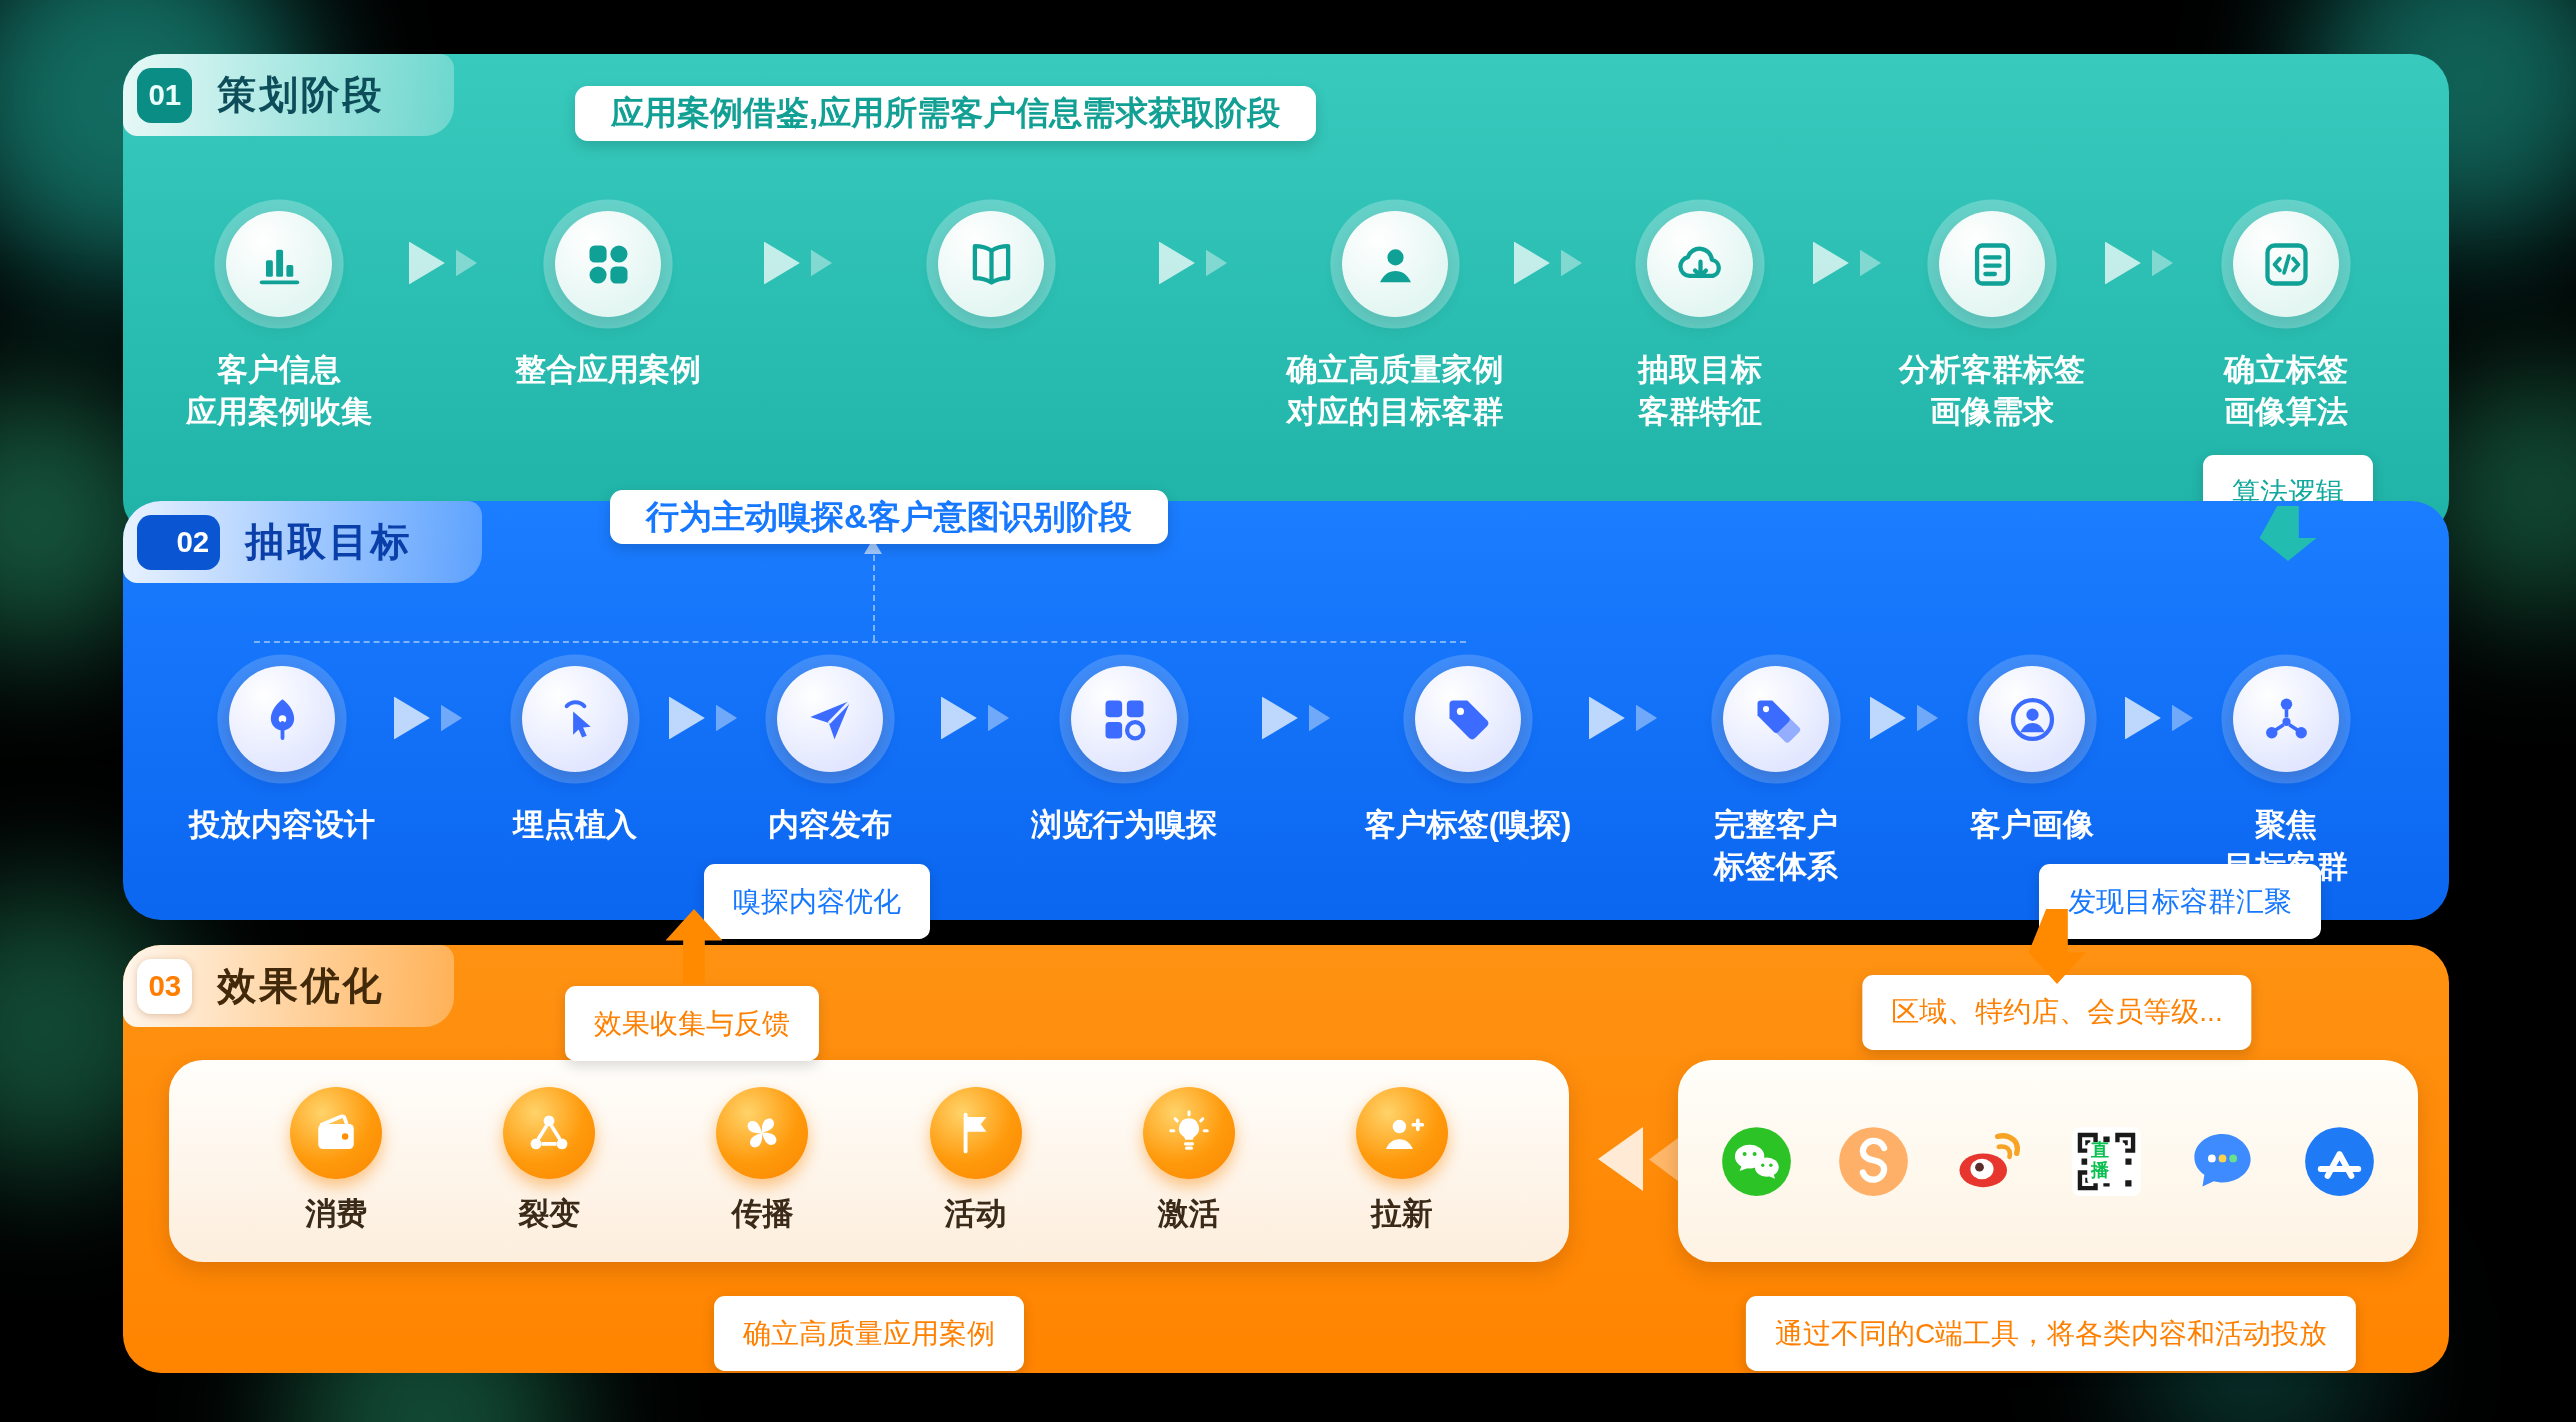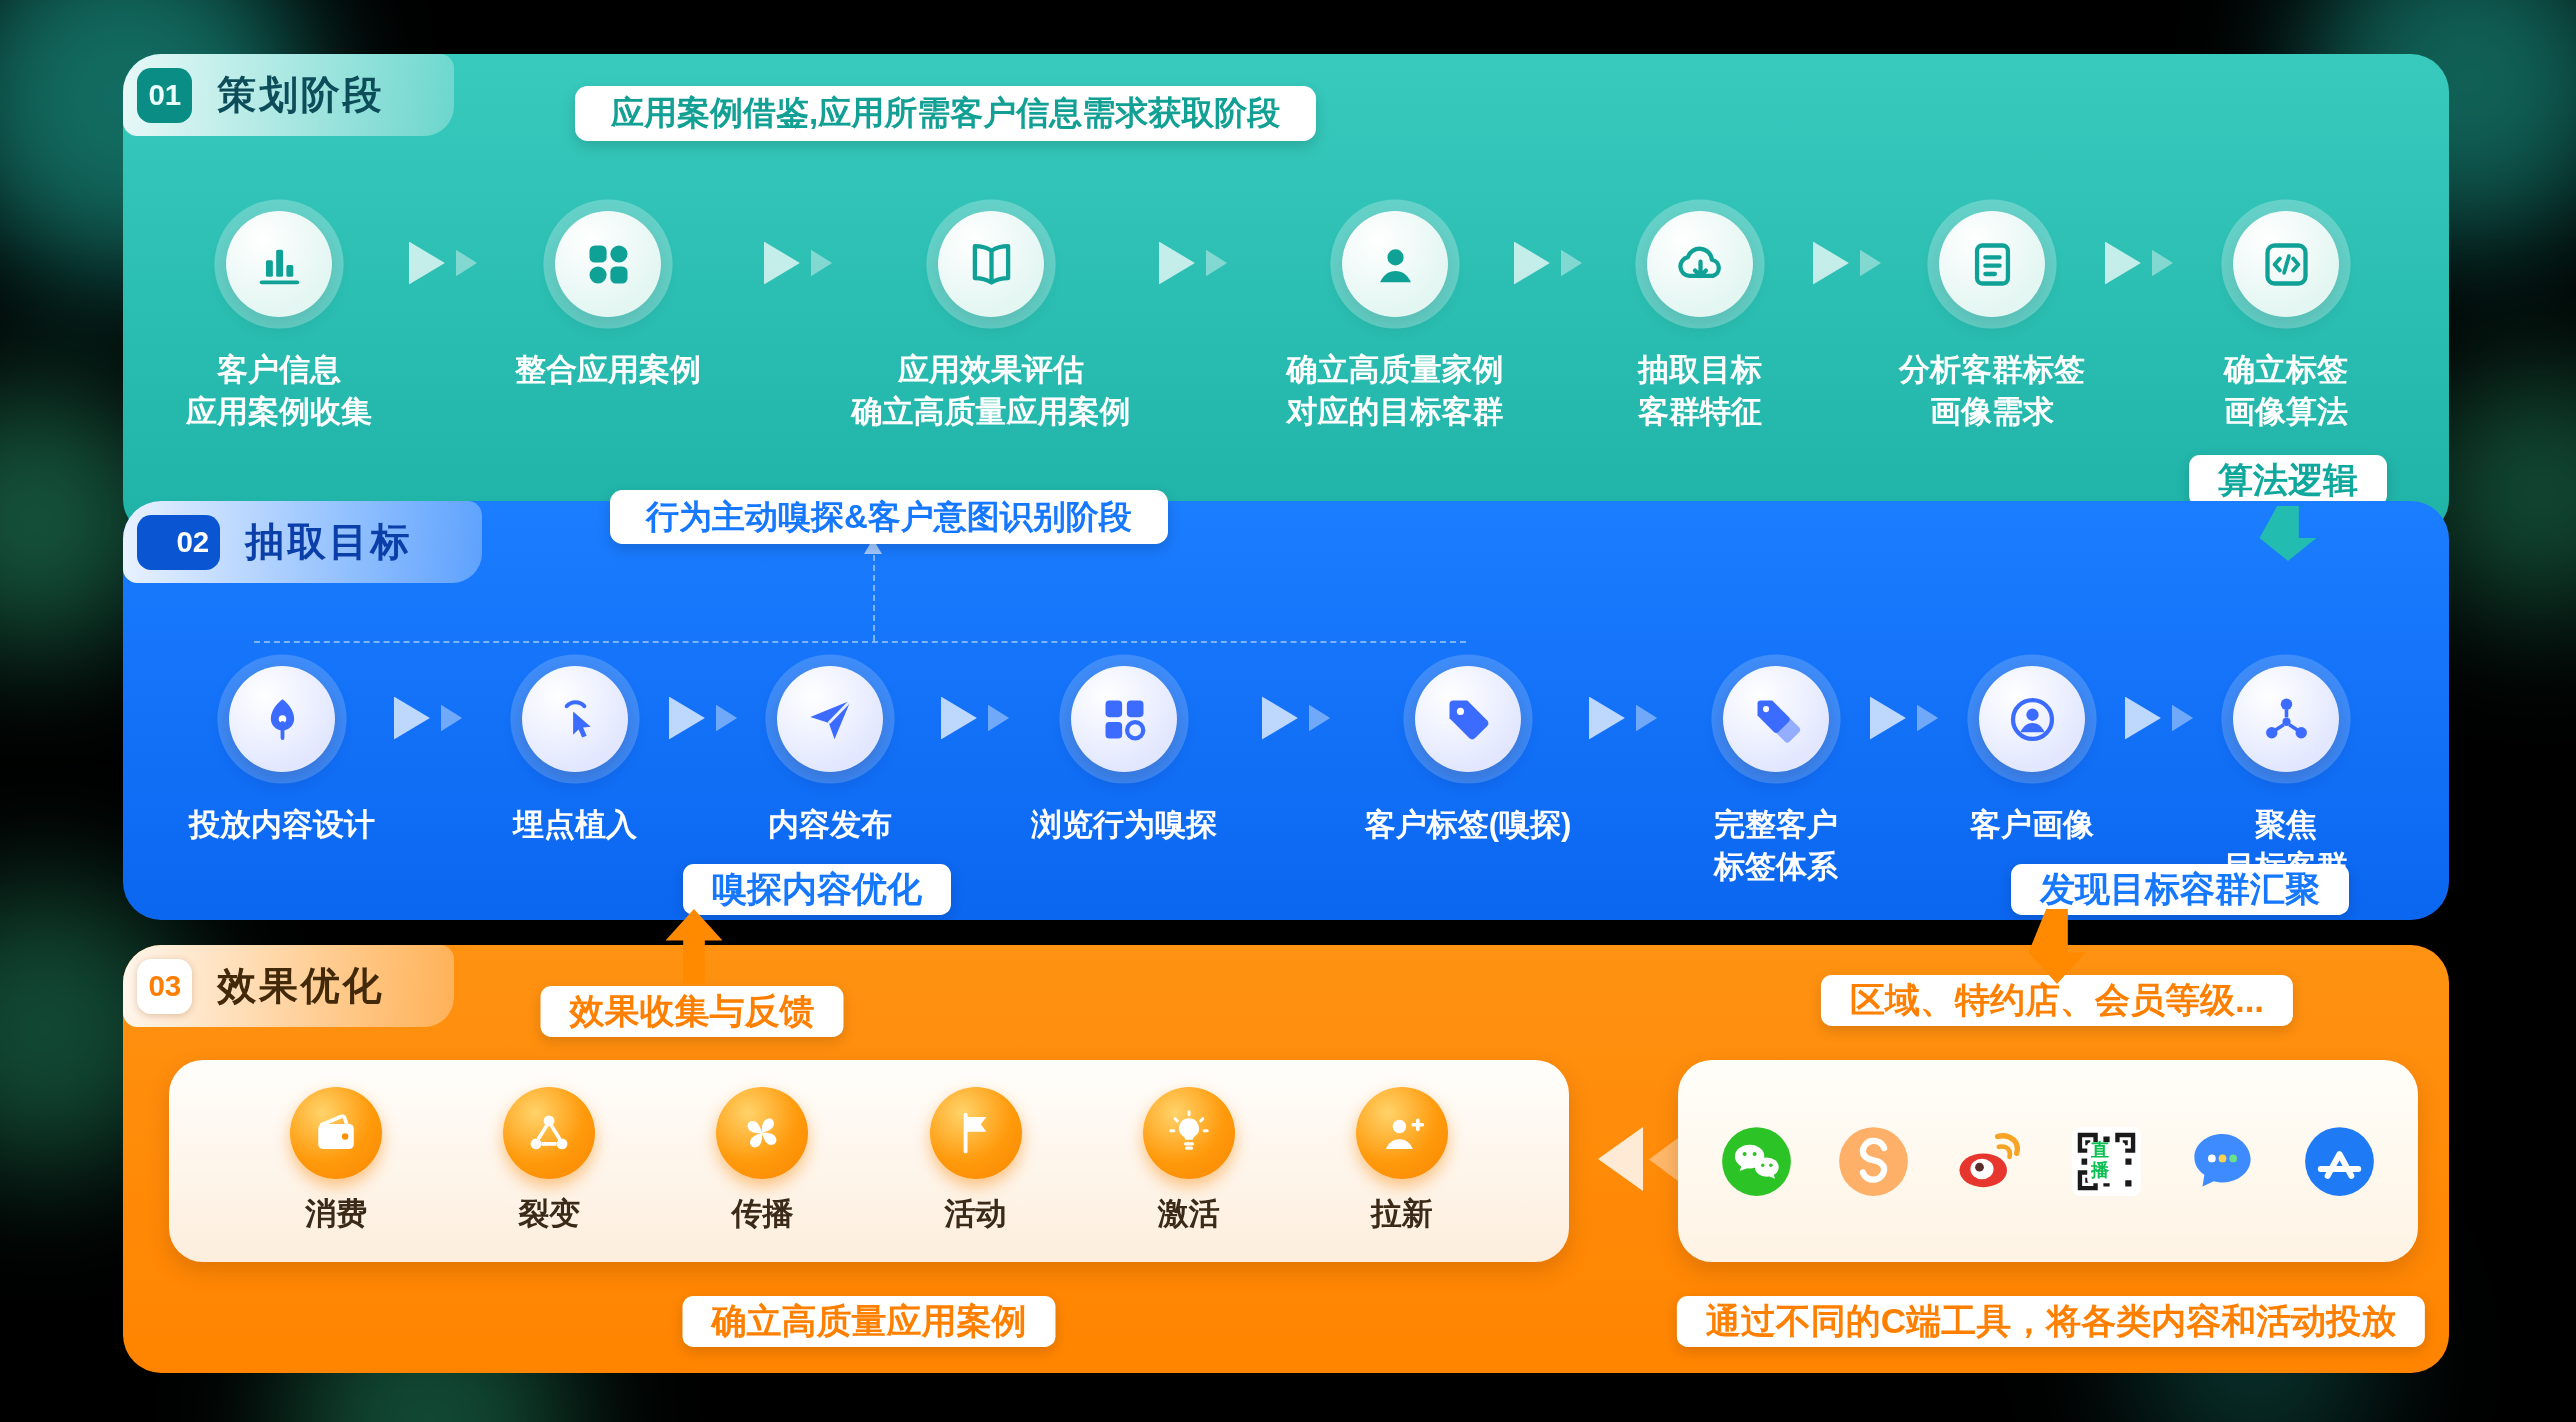--- a/index.html
+++ b/index.html
@@ -28,22 +28,22 @@
   .badge3{background:linear-gradient(90deg,rgba(255,255,255,.92),rgba(255,255,255,.3));}
   .badge3 .num{background:#fff;color:#ff7d00;box-shadow:0 1.8px 7.2px rgba(140,60,0,.25);}
   .badge3 .ttl{color:#41290a;}
 
   
   .banner{position:absolute;background:#fff;border-radius:12.5px;font-weight:700;font-size:33px;
           display:flex;align-items:center;padding:0 36px;height:55px;
           box-shadow:0 5.4px 14.3px rgba(0,0,0,.15);white-space:nowrap;z-index:5;}
   .banner1{color:#12a094;}
   .banner2{color:#1677ff;height:54px;}
-  .tag{position:absolute;background:#fff;border-radius:10.7px;font-weight:700;font-size:35px;
-       display:flex;align-items:center;justify-content:center;padding:0 29px;height:51px;
+  .tag{position:absolute;background:#fff;border-radius:10.7px;font-weight:400;font-size:28px;
+       display:flex;align-items:center;justify-content:center;padding:12px 29px;height:51px;
        box-shadow:0 4.5px 12.5px rgba(0,0,0,.15);white-space:nowrap;z-index:6;transform:translateX(-50%);}
   .tag.teal{color:#10a89d;}
   .tag.blue{color:#1677ff;}
   .tag.orange{color:#ff8000;}
 
   
   .step{position:absolute;width:340px;transform:translateX(-50%);display:flex;flex-direction:column;
         align-items:center;gap:32px;z-index:4;}
   .band1 .step{top:157px;}
   .band2 .step{top:165px;}
@@ -146,22 +146,20 @@
         <i></i>
       </span>
 
     <div class="step" style="left:868px">
       <div class="node">
         <svg class="ic" viewBox="0 0 24 24">
             <path d="M12 6.2C10 4.9 7.6 4.3 5 4.3v13.4c2.6 0 5 .6 7 1.9 2-1.3 4.4-1.9 7-1.9V4.3c-2.6 0-5 .6-7 1.9z" fill="none" stroke="currentColor" stroke-width="1.8" stroke-linejoin="round"></path>
             <path d="M12 6.2v13.4" stroke="currentColor" stroke-width="1.8"></path>
           </svg>
       </div>
-      <div class="step-label">应用效果评估
-确立高质量应用案例</div>
     </div>
     <span class="chev" style="left:1070px">
         <i></i>
         <i></i>
       </span>
 
     <div class="step" style="left:1272px">
       <div class="node">
         <svg class="ic" viewBox="0 0 24 24">
             <circle cx="12" cy="9" r="3.4" fill="currentColor"></circle>

